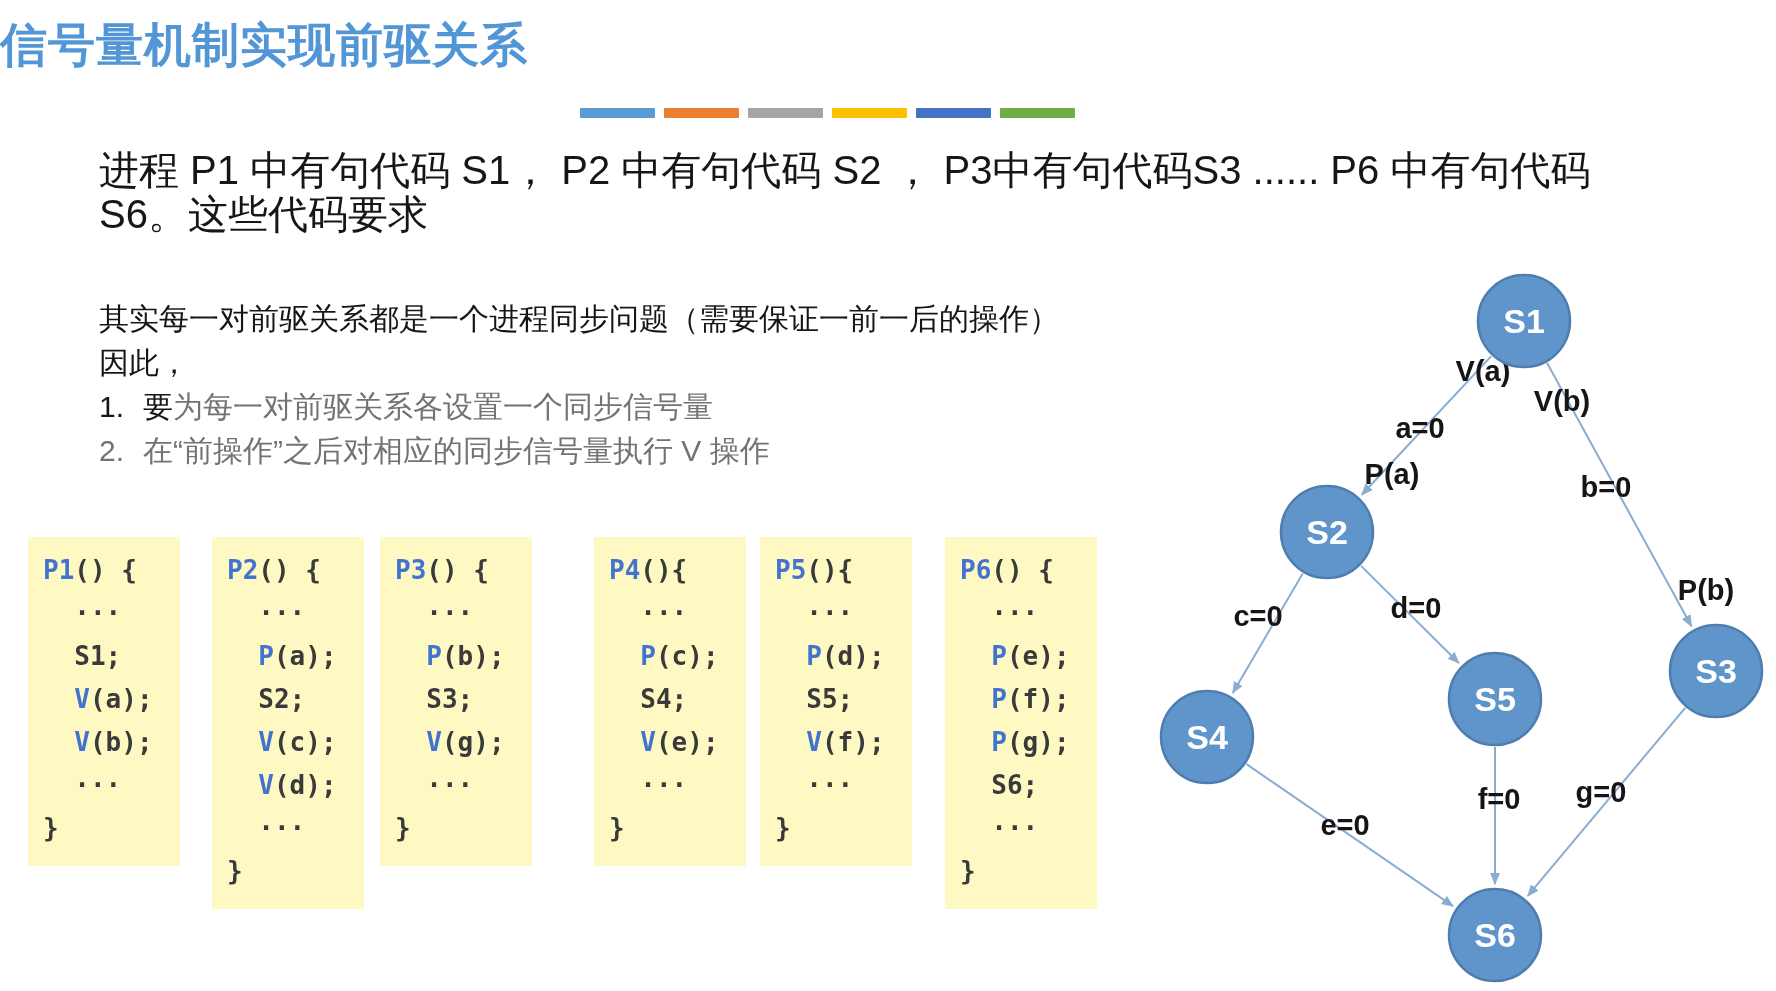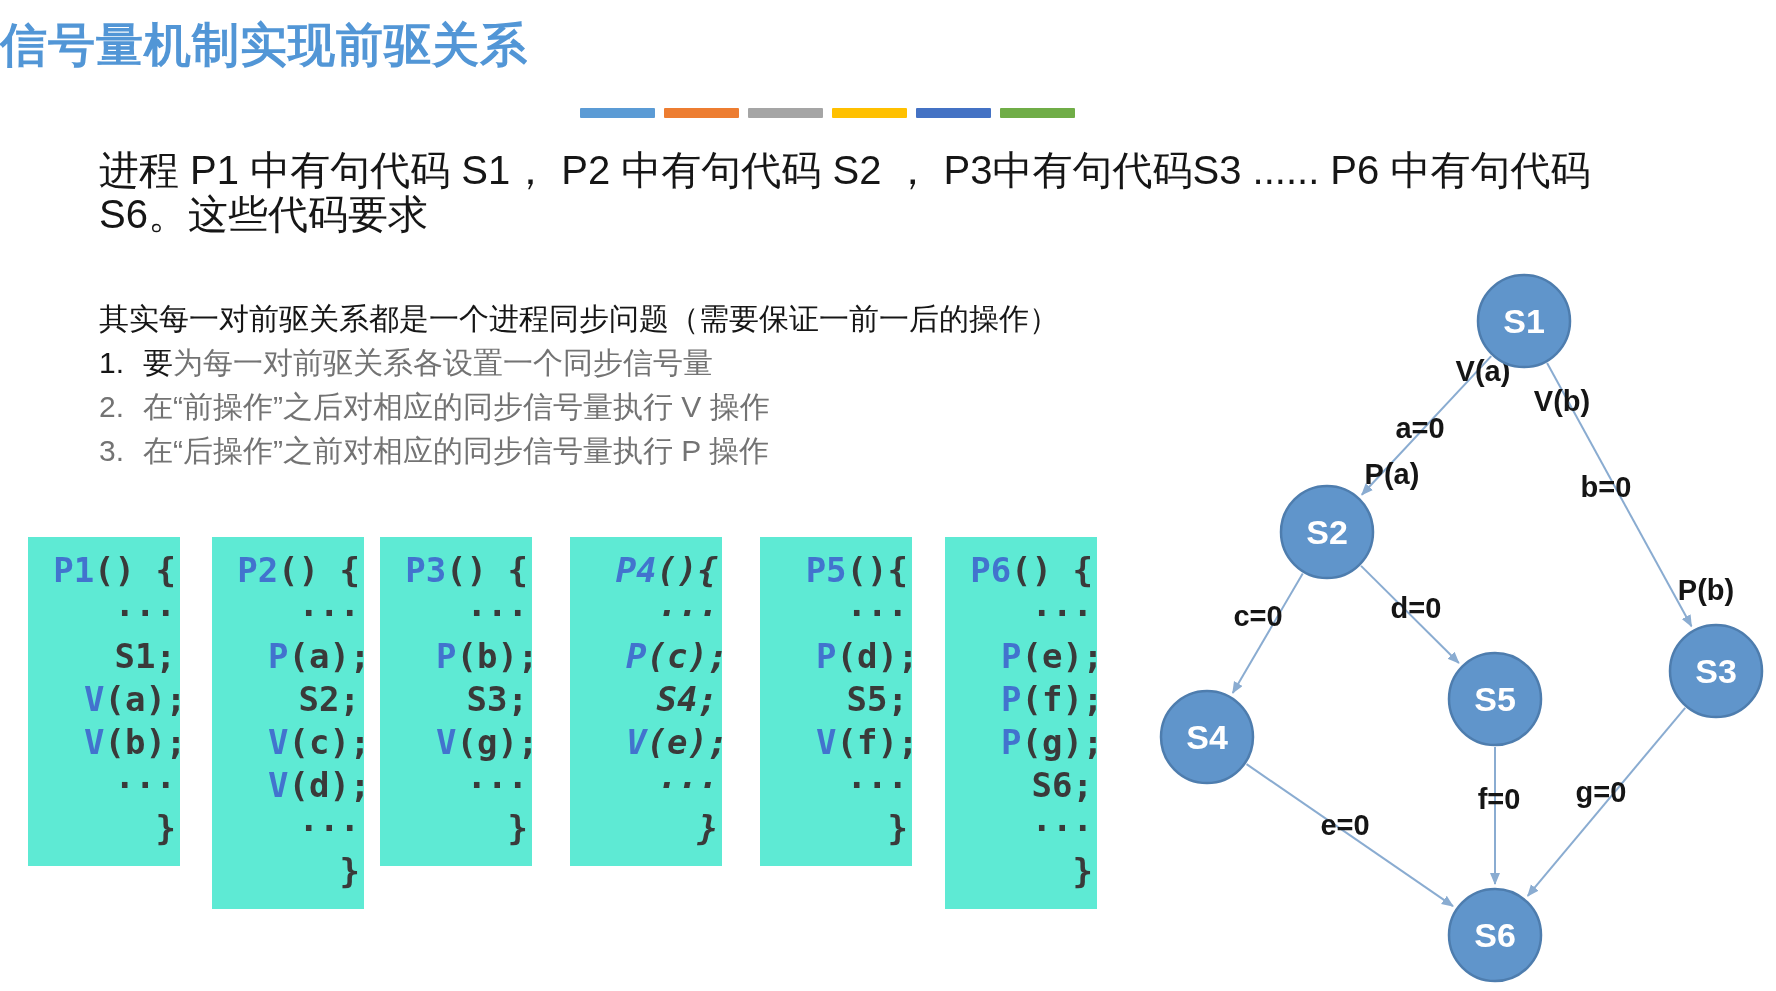--- a/index.html
+++ b/index.html
@@ -18,23 +18,23 @@
     font-size:40px;line-height:44px;color:#161616;
   }
   .analysis{
     position:absolute;left:99px;top:297px;width:1160px;
     font-size:30px;line-height:44px;color:#161616;
   }
   .red{color:#737373;}
   .num{display:inline-block;min-width:30px;margin-right:14px;}
   .code-block{
     position:absolute;top:537px;width:152px;box-sizing:border-box;
-    background:#5eead4;padding:12px 4px 16px 15px;
+    background:#fef9c3;padding:12px 4px 16px 15px;
     font-family:"DejaVu Sans Mono","Liberation Mono",monospace;
-    font-size:34px;font-weight:bold;line-height:43px;color:#3A3A3A;white-space:pre;text-align:right;
+    font-size:26px;font-weight:bold;line-height:43px;color:#3A3A3A;white-space:pre;
   }
   .kw{color:#4273CE;}
   svg.graph{position:absolute;left:0;top:0;pointer-events:none;}
   svg.graph text{font-family:"Liberation Sans",sans-serif;}
 </style>
 </head>
 <body>
 
 <div class="title">信号量机制实现前驱关系</div>
 
@@ -46,36 +46,34 @@
     <div class="bar" style="background: rgb(68, 114, 196);"></div>
     <div class="bar" style="background: rgb(112, 173, 71);"></div>
   </div>
 
 <div class="intro">
   <div>进程 P1 中有句代码 S1， P2 中有句代码 S2 ， P3中有句代码S3 ...... P6 中有句代码 S6。这些代码要求</div>
 </div>
 
 <div class="analysis">
   <div>其实每一对前驱关系都是一个进程同步问题（需要保证一前一后的操作）</div>
+  <div>因此，</div>
   <div>
     <span class="num">1.</span><span>要</span><span class="red">为每一对前驱关系各设置一个同步信号量</span>
   </div>
   <div>
     <span class="num red">2.</span><span class="red">在“前操作”之后对相应的同步信号量执行 V 操作</span>
-  </div>
-  <div>
-    <span class="num red">3.</span><span class="red">在“后操作”之前对相应的同步信号量执行 P 操作</span>
   </div>
 </div>
 
 <div>
     <div class="code-block" style="left: 28px;"><div><span class="kw">P1</span><span>() {</span></div><div><span>  ···</span></div><div><span>  S1;</span></div><div><span>  </span><span class="kw">V</span><span>(a);</span></div><div><span>  </span><span class="kw">V</span><span>(b);</span></div><div><span>  ···</span></div><div><span>}</span></div></div>
     <div class="code-block" style="left: 212px;"><div><span class="kw">P2</span><span>() {</span></div><div><span>  ···</span></div><div><span>  </span><span class="kw">P</span><span>(a);</span></div><div><span>  S2;</span></div><div><span>  </span><span class="kw">V</span><span>(c);</span></div><div><span>  </span><span class="kw">V</span><span>(d);</span></div><div><span>  ···</span></div><div><span>}</span></div></div>
     <div class="code-block" style="left: 380px;"><div><span class="kw">P3</span><span>() {</span></div><div><span>  ···</span></div><div><span>  </span><span class="kw">P</span><span>(b);</span></div><div><span>  S3;</span></div><div><span>  </span><span class="kw">V</span><span>(g);</span></div><div><span>  ···</span></div><div><span>}</span></div></div>
-    <div class="code-block" style="left: 570px; font-style: italic;"><div><span class="kw">P4</span><span>(){</span></div><div><span>  ···</span></div><div><span>  </span><span class="kw">P</span><span>(c);</span></div><div><span>  S4;</span></div><div><span>  </span><span class="kw">V</span><span>(e);</span></div><div><span>  ···</span></div><div><span>}</span></div></div>
+    <div class="code-block" style="left: 594px;"><div><span class="kw">P4</span><span>(){</span></div><div><span>  ···</span></div><div><span>  </span><span class="kw">P</span><span>(c);</span></div><div><span>  S4;</span></div><div><span>  </span><span class="kw">V</span><span>(e);</span></div><div><span>  ···</span></div><div><span>}</span></div></div>
     <div class="code-block" style="left: 760px;"><div><span class="kw">P5</span><span>(){</span></div><div><span>  ···</span></div><div><span>  </span><span class="kw">P</span><span>(d);</span></div><div><span>  S5;</span></div><div><span>  </span><span class="kw">V</span><span>(f);</span></div><div><span>  ···</span></div><div><span>}</span></div></div>
     <div class="code-block" style="left: 945px;"><div><span class="kw">P6</span><span>() {</span></div><div><span>  ···</span></div><div><span>  </span><span class="kw">P</span><span>(e);</span></div><div><span>  </span><span class="kw">P</span><span>(f);</span></div><div><span>  </span><span class="kw">P</span><span>(g);</span></div><div><span>  S6;</span></div><div><span>  ···</span></div><div><span>}</span></div></div>
   </div>
 
 <svg class="graph" width="1776" height="991" viewBox="0 0 1776 991" xmlns="http://www.w3.org/2000/svg">
     <defs>
       <marker id="arw" markerUnits="userSpaceOnUse" markerWidth="14" markerHeight="12" refX="11" refY="5" orient="auto">
         <path d="M0,0 L12,5 L0,10 Z" fill="#8AACD1"></path>
       </marker>
     </defs>

